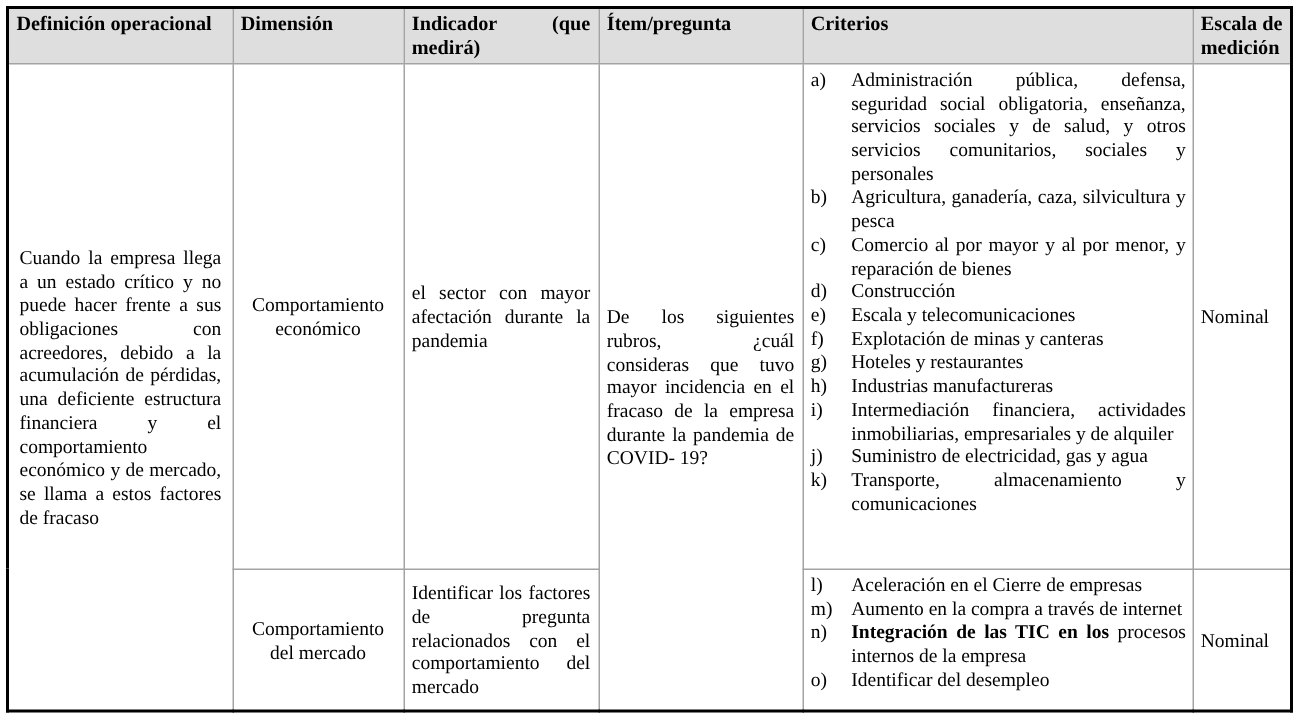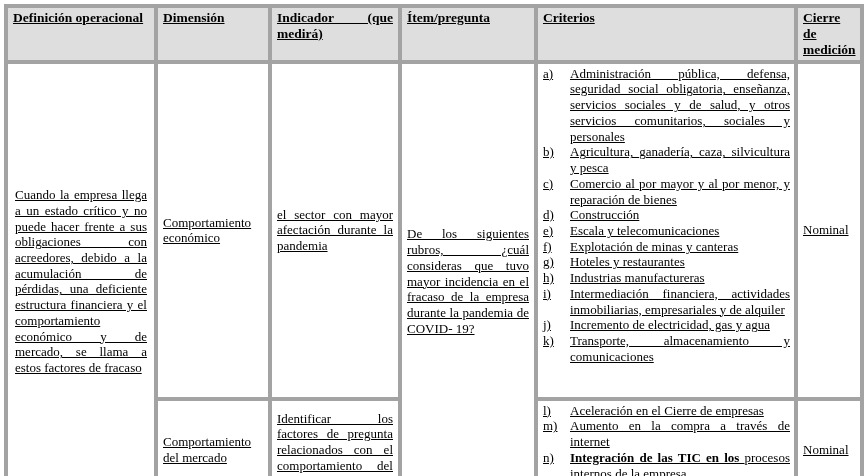--- a/index.html
+++ b/index.html
@@ -11,26 +11,25 @@
     font-family: "Liberation Serif", "DejaVu Serif", serif;
   }
   .page { padding: 4px; }
   table.op-table {
     border-collapse: collapse;
     table-layout: fixed;
     width: 856px;
     border: 2px solid #000;
   }
   th, td {
-    border: 4px solid #a3a3a3;
+    border: 1px solid #a3a3a3;
     padding: 2px 5px;
     font-size: 13px;
     line-height: 1.21;
     overflow: hidden;
-    text-decoration: underline;
   }
   th {
     background: #dedede;
     font-weight: bold;
     vertical-align: top;
     text-align: justify;
     font-size: 13.5px;
     line-height: 1.18;
   }
   thead tr { height: 34px; }
@@ -38,21 +37,21 @@
   tr.row2 { height: 95px; }
 
   .col-def  { width: 150px; }
   .col-dim  { width: 114px; }
   .col-ind  { width: 130px; }
   .col-item { width: 136px; }
   .col-crit { width: 260px; }
   .col-esc  { width: 66px; }
 
   .cell-definicion { text-align: justify; vertical-align: middle; padding: 2px 7px; }
-  .cell-dimension  { text-align: left;    vertical-align: middle; }
+  .cell-dimension  { text-align: center;    vertical-align: middle; }
   .cell-indicador  { text-align: justify; vertical-align: middle; }
   .cell-item       { text-align: justify; vertical-align: middle; }
   .cell-criterios  { vertical-align: top; padding: 2px 4px 2px 5px; }
   .cell-escala     { text-align: left;  vertical-align: middle; }
 
   .crit-list { width: 100%; }
   .crit-item { display: flex; align-items: flex-start; }
   .crit-label { flex: 0 0 27px; text-align: left; }
   .crit-text { flex: 1; text-align: justify; }
   .crit-text .b { font-weight: bold; margin-top: 12px; }
@@ -70,21 +69,21 @@
         <col class="col-crit">
         <col class="col-esc">
     </colgroup>
     <thead>
       <tr>
         <th>Definición operacional</th>
         <th>Dimensión</th>
         <th>Indicador (que medirá)</th>
         <th>Ítem/pregunta</th>
         <th>Criterios</th>
-        <th>Cierre de medición</th>
+        <th>Escala de medición</th>
       </tr>
     </thead>
     <tbody>
       <tr class="row1">
         <td class="cell-definicion" rowspan="2">Cuando la empresa llega a un estado crítico y no puede hacer frente a sus obligaciones con acreedores, debido a la acumulación de pérdidas, una deficiente estructura financiera y el comportamiento económico y de mercado, se llama a estos factores de fracaso</td>
         <td class="cell-dimension">Comportamiento económico</td>
         <td class="cell-indicador">el sector con mayor afectación durante la pandemia</td>
         <td class="cell-item" rowspan="2">De los siguientes rubros, ¿cuál consideras que tuvo mayor incidencia en el fracaso de la empresa durante la pandemia de COVID- 19?</td>
         <td class="cell-criterios">
           <div id="criterios-1" class="crit-list">
@@ -119,21 +118,21 @@
               <div class="crit-item">
                 <span class="crit-label">h)</span>
                 <span class="crit-text"><span>Industrias manufactureras</span></span>
               </div>
               <div class="crit-item">
                 <span class="crit-label">i)</span>
                 <span class="crit-text"><span>Intermediación financiera, actividades inmobiliarias, empresariales y de alquiler</span></span>
               </div>
               <div class="crit-item">
                 <span class="crit-label">j)</span>
-                <span class="crit-text"><span>Incremento de electricidad, gas y agua</span></span>
+                <span class="crit-text"><span>Suministro de electricidad, gas y agua</span></span>
               </div>
               <div class="crit-item">
                 <span class="crit-label">k)</span>
                 <span class="crit-text"><span>Transporte, almacenamiento y comunicaciones</span></span>
               </div>
             </div>
         </td>
         <td class="cell-escala">Nominal</td>
       </tr>
       <tr class="row2">

